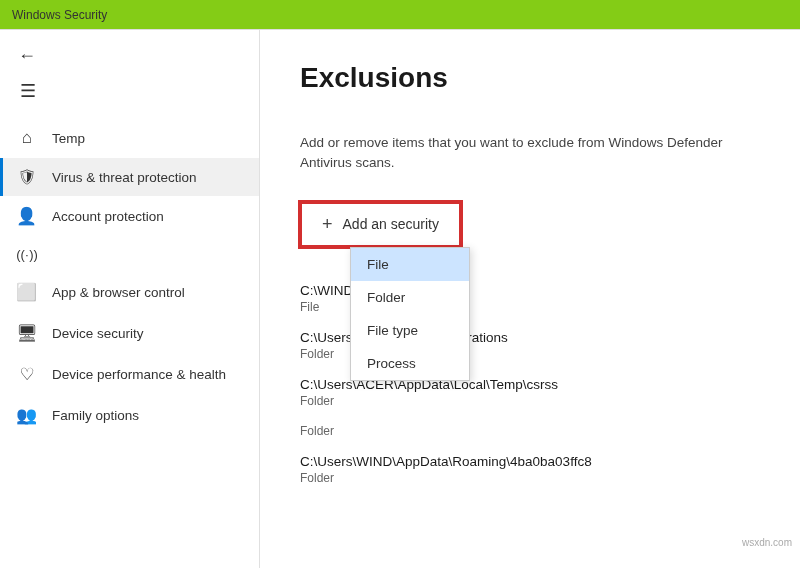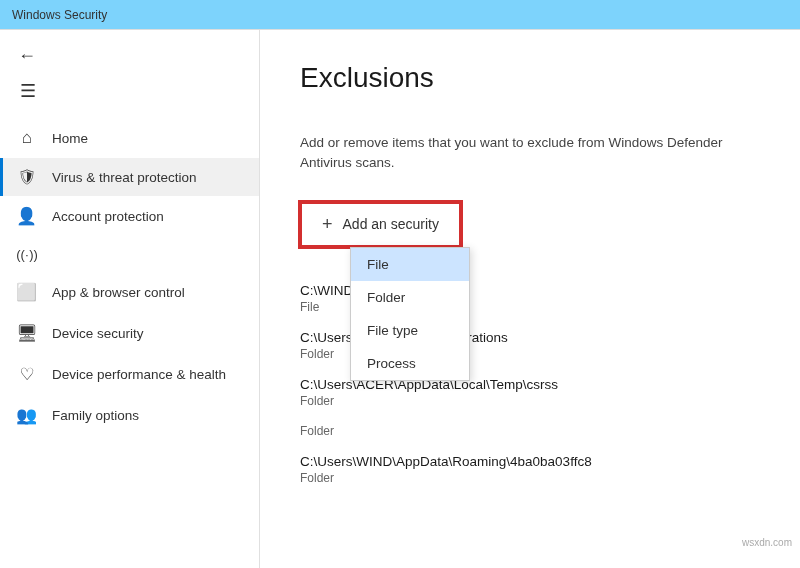--- a/index.html
+++ b/index.html
@@ -10,21 +10,21 @@
       color: #1a1a1a;
       width: 800px;
       height: 568px;
       overflow: hidden;
       display: flex;
       flex-direction: column;
     }
 
     
     .title-bar {
-      background: #7dd3fc;
+      background: #84cc16;
       border-bottom: 1px solid #ddd;
       padding: 6px 12px;
       font-size: 12px;
       color: #333;
       display: flex;
       align-items: center;
       gap: 8px;
       min-height: 30px;
     }
 
@@ -104,21 +104,21 @@
     .main-content {
       flex: 1;
       padding: 32px 40px 20px 40px;
       overflow-y: auto;
       position: relative;
       background: #fff;
     }
 
     .page-title {
       font-size: 28px;
-      font-weight: 400;
+      font-weight: 700;
       color: #1a1a1a;
       margin-bottom: 12px;
     }
 
     .page-desc {
       font-size: 13.5px;
       color: #444;
       line-height: 1.5;
       margin-bottom: 28px;
       max-width: 480px;
@@ -219,21 +219,21 @@
       <span class="sidebar-back">←</span>
     </div>
     <div style="padding: 4px 14px 12px 14px;">
       <span class="sidebar-menu-icon">☰</span>
     </div>
 
     <nav class="sidebar-nav">
 
       <div class="nav-item">
         <span class="nav-icon">⌂</span>
-        <span class="nav-label">Home</span>
+        <span class="nav-label">Temp</span>
       </div>
 
       <div class="nav-item active">
         <span class="nav-icon" style="font-size:15px;">🛡</span>
         <span class="nav-label">Virus &amp; threat protection</span>
       </div>
 
       <div class="nav-item">
         <span class="nav-icon">👤</span>
         <span class="nav-label">Account protection</span>

